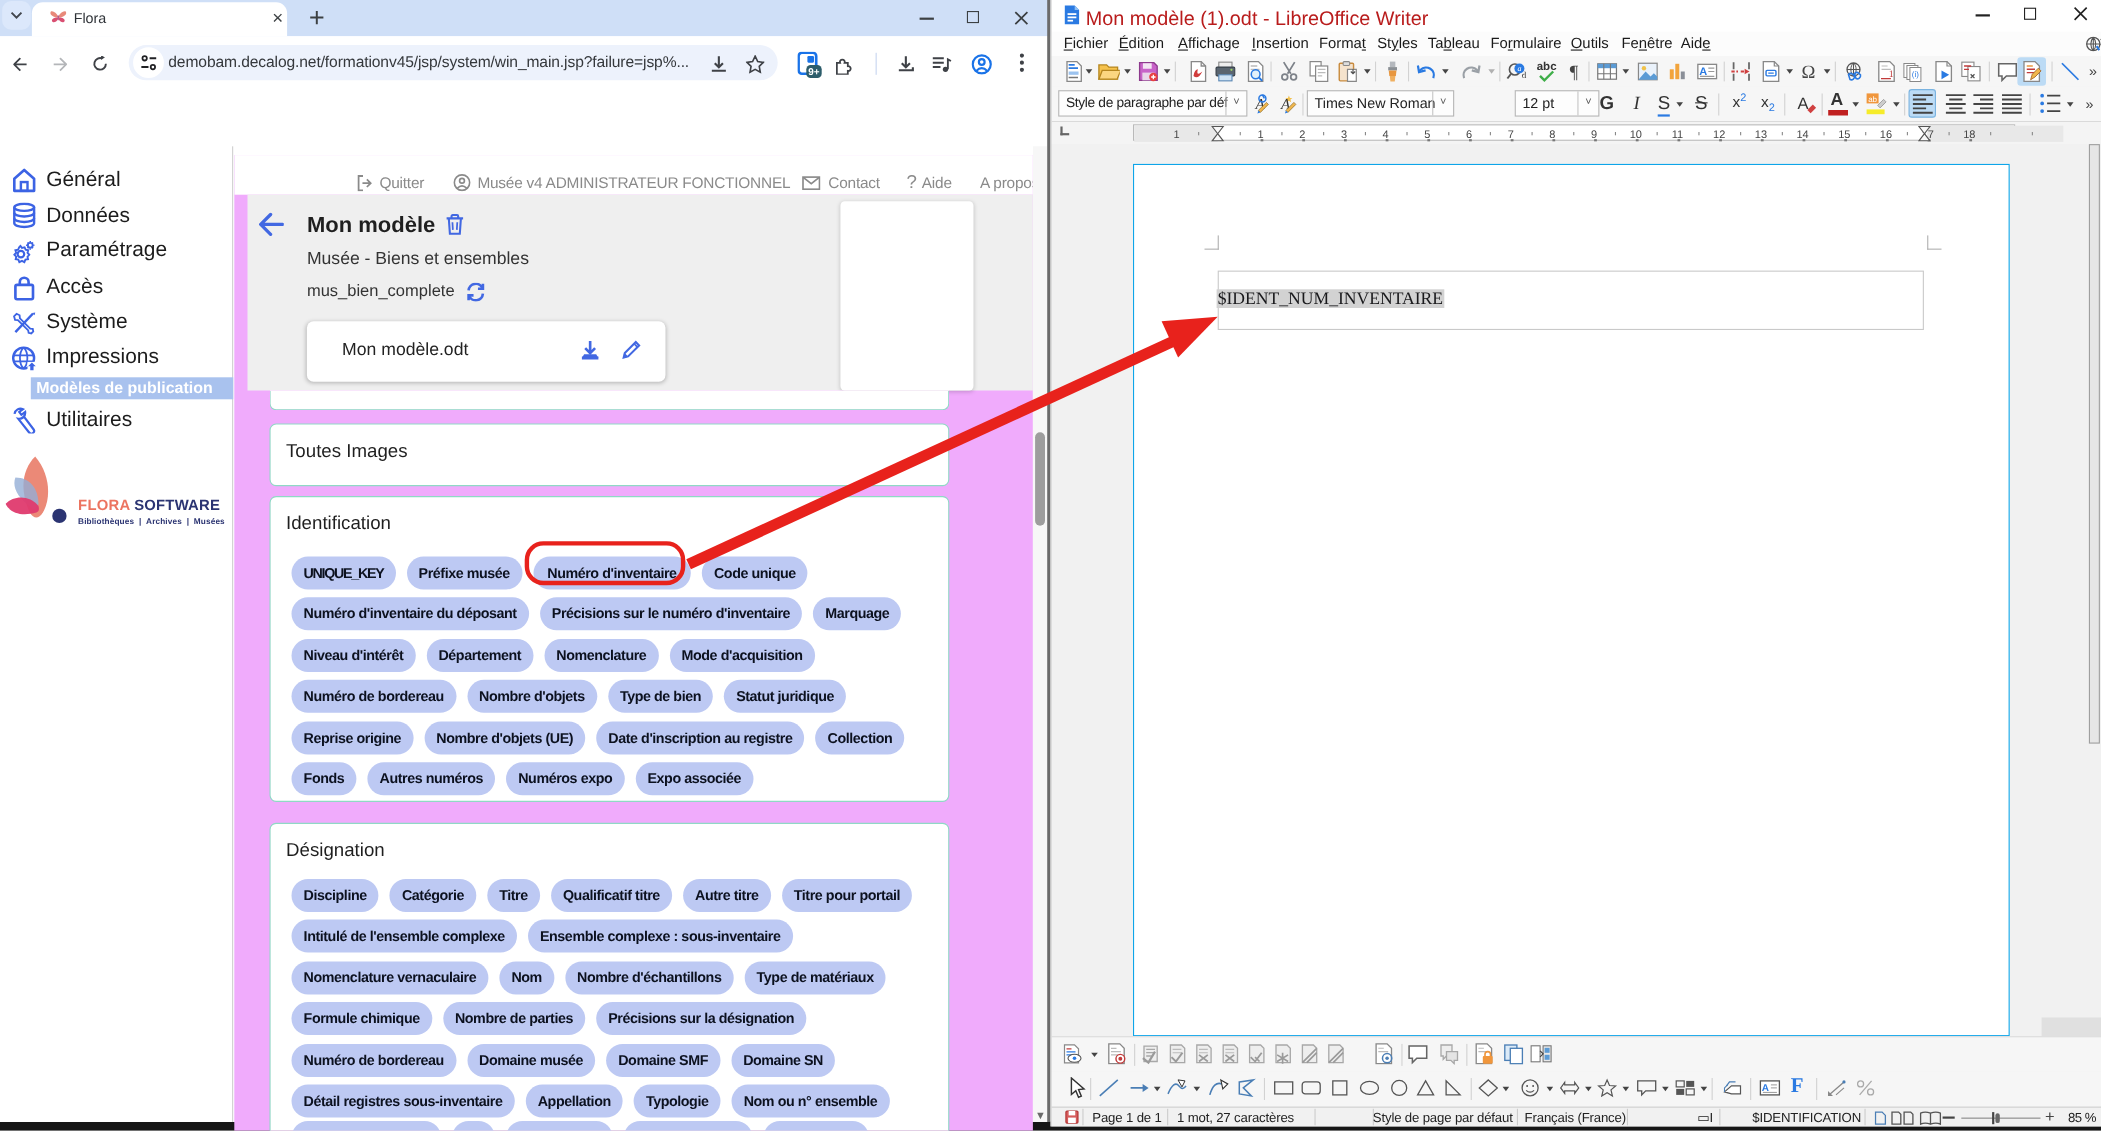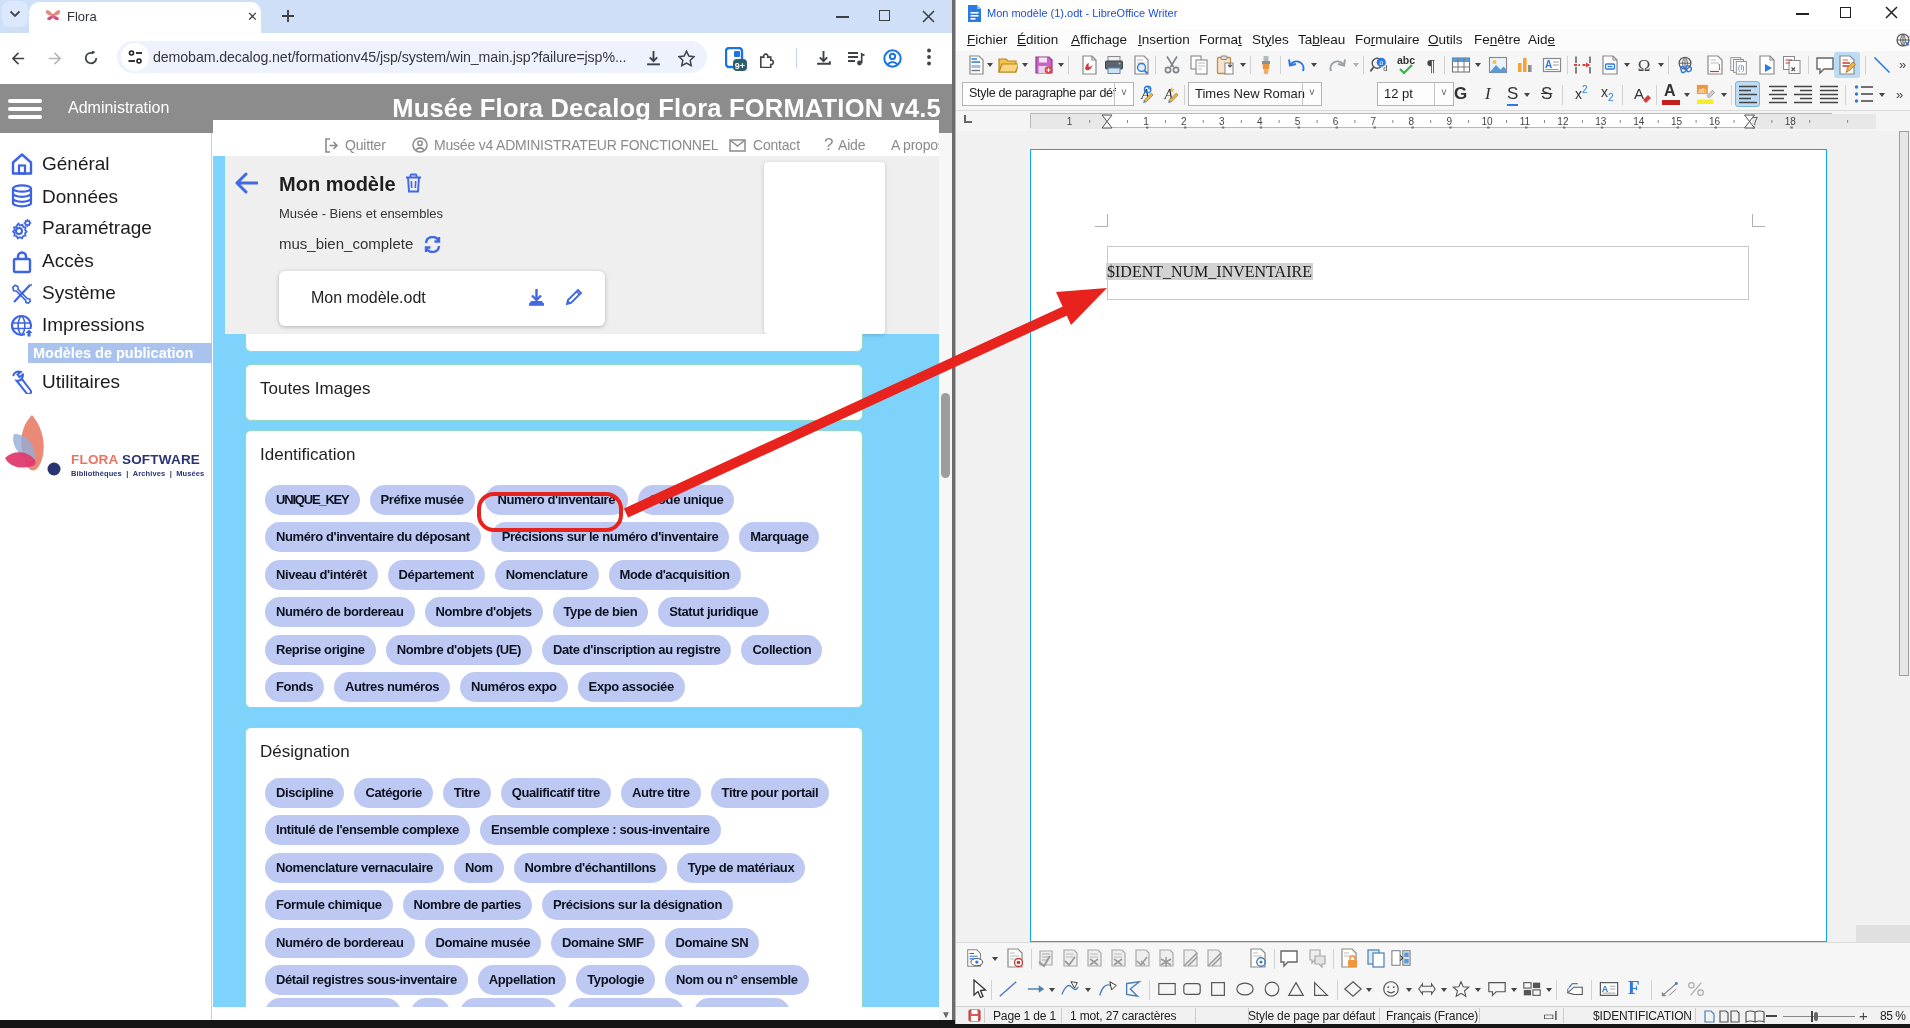--- a/index.html
+++ b/index.html
@@ -23,43 +23,43 @@
 #burger{position:absolute;left:8px;top:15px;width:34px;height:20px}
 #burger div{height:4px;background:#fff;border-radius:2px;margin-bottom:4px}
 #hdradmin{position:absolute;left:68px;top:15px;color:#fff;font-size:16px}
 #hdrtitle{position:absolute;right:14px;top:10px;color:#fff;font-size:25.5px;font-weight:bold;letter-spacing:.2px}
 
 #sidebar{position:absolute;left:0;top:133px;width:212px;height:887px;background:#fff;border-right:1px solid #cfcfcf}
 .mitem{position:absolute;left:42px;font-size:19px;color:#1c1c1c;white-space:nowrap}
 .micon{position:absolute;left:10px;width:24px;height:24px}
 #subitem{position:absolute;left:28px;width:184px;height:20px;background:#a9c2ee;color:#fff;font-weight:bold;font-size:14.5px;line-height:20px;padding-left:5px;white-space:nowrap}
 
-#content{position:absolute;left:213px;top:120px;width:726px;height:887px;background:#7dd3fc;overflow:hidden}
+#content{position:absolute;left:213px;top:141px;width:726px;height:887px;background:#f0abfc;overflow:hidden}
 #linksrow{position:absolute;left:0;top:0;width:726px;height:36px;background:#fff;color:#8a8a8a;font-size:14px;letter-spacing:-.2px}
 #linksrow span{white-space:nowrap}
 #graypanel{position:absolute;left:12px;top:36px;width:714px;height:178px;background:#efefef}
 #backarr{position:absolute;left:22px;top:52px;width:23px;height:22px}
 #mmtitle{position:absolute;left:66px;top:53px;font-size:20px;font-weight:bold;color:#1f1f1f}
-#mmsub1{position:absolute;left:66px;top:86px;font-size:13px;color:#333}
+#mmsub1{position:absolute;left:66px;top:86px;font-size:16px;color:#333}
 #mmsub2{position:absolute;left:66px;top:115px;font-size:15px;color:#333}
 #filecard{position:absolute;left:66px;top:151px;width:326px;height:55px;background:#fff;border-radius:6px;box-shadow:0 1px 4px rgba(0,0,0,.25)}
 #filecard span{position:absolute;left:32px;top:18px;font-size:16px;color:#222}
 #preview{position:absolute;left:551px;top:42px;width:121px;height:172px;background:#fff;border-radius:4px;box-shadow:0 1px 4px rgba(0,0,0,.18)}
 .tealbox{position:absolute;left:32px;width:618px;border:1px solid #8fd9c5;border-radius:6px;background:#fff}
 .boxtitle{position:absolute;left:14px;top:14px;font-size:17px;font-weight:normal;color:#1f1f1f}
 .chiprow{position:absolute;left:19px;display:flex;gap:10px}
 .chip{height:30px;background:#bdc9f3;border-radius:15px;color:#0c111f;font-size:13px;font-weight:bold;line-height:30px;padding:0 11px;letter-spacing:-.4px;white-space:nowrap}
 #bscroll{position:absolute;left:939px;top:133px;width:13px;height:887px;background:#f7f7f7}
 #bthumb{position:absolute;left:2px;top:260px;width:9px;height:85px;background:#9d9d9d;border-radius:5px}
 #bsdown{position:absolute;left:2px;top:876px;color:#6a6a6a;font-size:10px}
 #winedge{position:absolute;left:952px;top:0;width:3px;height:1020px;background:#6b6b6b}
 
 #writer{position:absolute;left:955px;top:0;width:955px;height:1024px;background:#f6f6f6;z-index:2;border-left:1px solid #b5b5b5}
 #lotitle{position:absolute;left:0;top:0;width:955px;height:29px;background:#fff}
-#lotitletxt{position:absolute;left:31px;top:7px;font-size:11px;color:#1d4ed8}
+#lotitletxt{position:absolute;left:31px;top:7px;font-size:18px;color:#b91c1c}
 #lomenu{position:absolute;left:0;top:29px;width:955px;height:22px;background:#fcfcfc;font-size:13.5px;color:#1a1a1a}
 #lomenu span{position:absolute;top:3px}
 #lotb1{position:absolute;left:0;top:51px;width:955px;height:28px;background:#f6f6f6}
 #lotb2{position:absolute;left:0;top:79px;width:955px;height:32px;background:#f6f6f6;border-bottom:1px solid #dadada}
 .ti{position:absolute;top:4px;width:20px;height:20px}
 .tarr{position:absolute;top:12px;width:0;height:0;border-left:3.5px solid transparent;border-right:3.5px solid transparent;border-top:4.5px solid #444}
 .tarr.tdis{border-top-color:#b0b0b0}
 .tsep{position:absolute;top:5px;width:1px;height:18px;background:#d2d2d2}
 .combo{position:absolute;top:3px;height:24px;background:#fdfdfd;border:1px solid #b5b5b5;font-size:13px;color:#222}
 .combo .cv{position:absolute;right:0;top:0;width:19px;height:22px;border-left:1px solid #c5c5c5;text-align:center;line-height:20px;font-size:10px;color:#555}
@@ -164,29 +164,20 @@
     <svg class="bicon" style="left:883px;top:16px" width="19" height="19" viewBox="0 0 19 19">
           <circle cx="9.5" cy="9.5" r="8.2" fill="none" stroke="#1a73e8" stroke-width="2"></circle>
           <circle cx="9.5" cy="7.4" r="2.6" fill="none" stroke="#1a73e8" stroke-width="2"></circle>
           <path d="M4.5 15.5 Q9.5 10.5 14.5 15.5" fill="none" stroke="#1a73e8" stroke-width="2"></path>
         </svg>
     <svg class="bicon" style="left:927px;top:15px" width="4" height="18" viewBox="0 0 4 18">
           <circle cx="2" cy="2.5" r="1.9" fill="#3f4247"></circle>
           <circle cx="2" cy="9" r="1.9" fill="#3f4247"></circle>
           <circle cx="2" cy="15.5" r="1.9" fill="#3f4247"></circle>
         </svg>
-  </div>
-  <div id="grayhdr">
-    <div id="burger">
-          <div></div>
-          <div></div>
-          <div></div>
-        </div>
-    <div id="hdradmin">Administration</div>
-    <div id="hdrtitle">Musée Flora Decalog Flora FORMATION v4.5</div>
   </div>
   <div id="sidebar">
     <svg class="micon" style="top:19px" viewBox="0 0 24 24">
           <path d="M3 10.5 L12 2.5 L21 10.5 V21.5 H3 Z" fill="none" stroke="#3c63e4" stroke-width="2.4" stroke-linejoin="round"></path>
           <rect x="9" y="13.5" width="6" height="8" fill="none" stroke="#3c63e4" stroke-width="2.2"></rect>
         </svg>
     <div class="mitem" style="top:20px">Général</div>
     <svg class="micon" style="top:51px" viewBox="0 0 24 24">
           <ellipse cx="12" cy="4.5" rx="9" ry="3.2" fill="none" stroke="#3c63e4" stroke-width="2.2"></ellipse>
           <path d="M3 4.5 V19 C3 20.8 7 22.3 12 22.3 C17 22.3 21 20.8 21 19 V4.5" fill="none" stroke="#3c63e4" stroke-width="2.2"></path>

